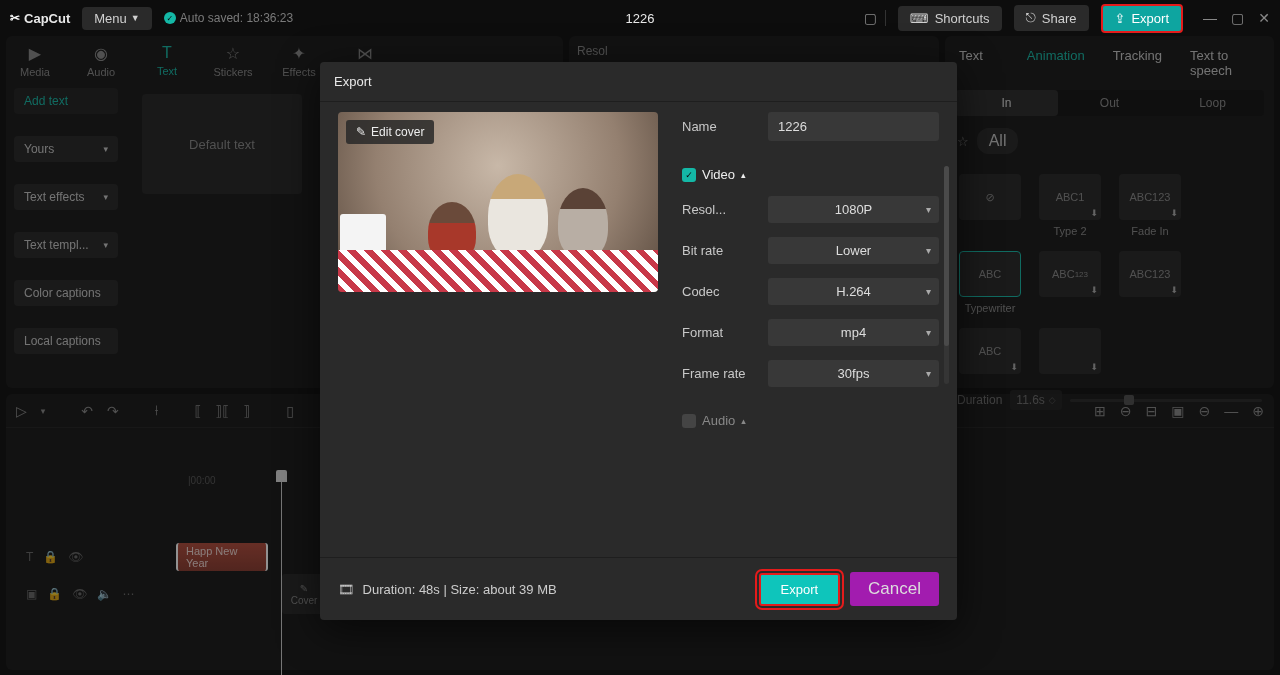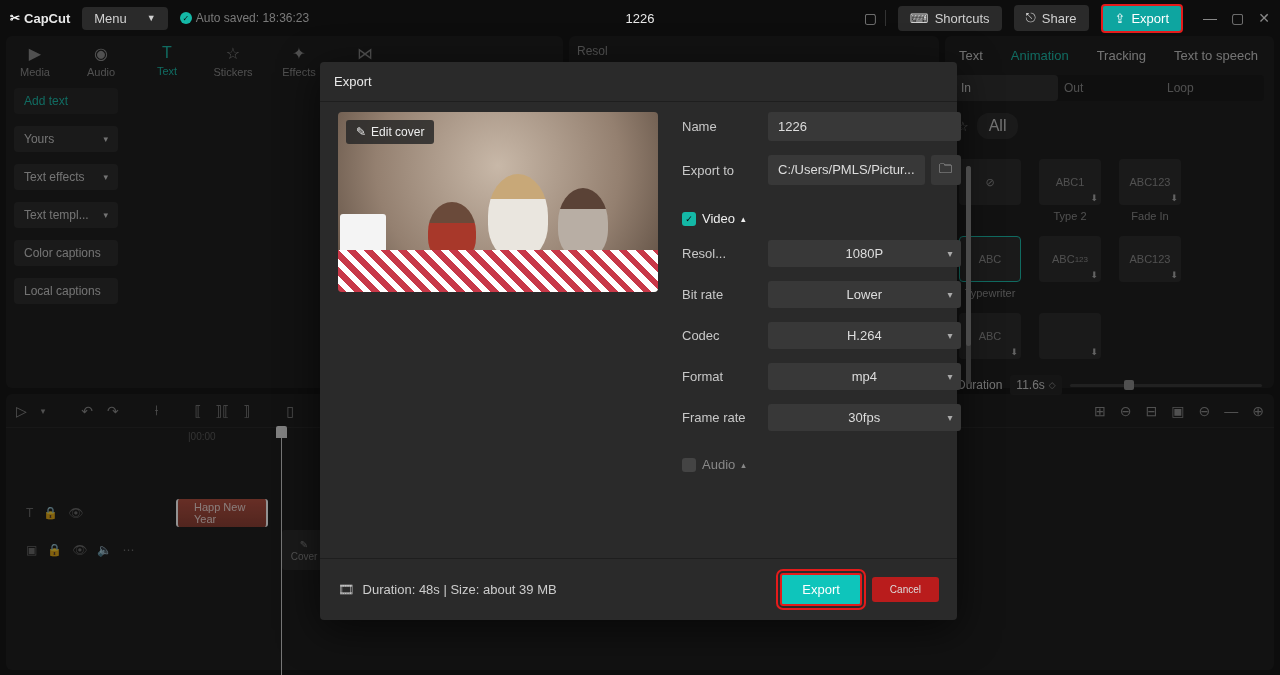--- a/index.html
+++ b/index.html
@@ -3,53 +3,53 @@
 <meta charset="utf-8">
 <style>
 * { margin: 0; padding: 0; box-sizing: border-box; font-family: -apple-system, Segoe UI, sans-serif; }
 body { background: #0d0d0d; color: #c8c8c8; width: 1280px; height: 675px; overflow: hidden; font-size: 13px; position: relative; }
 .dim { opacity: 0.55; }
 
 
 .topbar { height: 36px; display: flex; align-items: center; padding: 0 10px; gap: 12px; }
 .logo { display: flex; align-items: center; gap: 4px; color: #e8e8e8; font-weight: 600; font-size: 13px; }
 .logo-star { font-size: 12px; color:#fff;}
-.menu-btn { background: #2a2a2a; padding: 4px 12px; border-radius: 4px; color: #d0d0d0; display: flex; align-items: center; gap: 20px; }
+.menu-btn { background: #2a2a2a; padding: 4px 12px; border-radius: 4px; color: #d0d0d0; display: flex; align-items: center; gap: 4px; }
 .saved { color: #7a7a7a; display: flex; align-items: center; gap: 4px; font-size: 12px; }
 .saved-check { width: 12px; height: 12px; background: #14b8a6; border-radius: 50%; display: inline-flex; align-items: center; justify-content: center; font-size: 8px; color: #0d0d0d; }
 .doc-title { position: absolute; left: 50%; transform: translateX(-50%); color: #e8e8e8; font-weight: 500; }
 .topbar-right { margin-left: auto; display: flex; align-items: center; gap: 12px; }
 .top-btn { background: #2a2a2a; padding: 5px 12px; border-radius: 4px; color: #d0d0d0; display: flex; align-items: center; gap: 6px; font-size: 13px; }
 .export-top { background: #0ea5a0; color: #fff; border: 2.5px solid #e41b1b; }
 .win-icons { display: flex; gap: 14px; color: #888; font-size: 14px; margin-left: 8px; }
 .layout-ico { color: #888; font-size: 14px; padding-right: 8px; border-right: 1px solid #333;}
 
 
 .main-wrap { display: flex; height: 352px; padding: 0 6px; gap: 6px; }
 .left-panel { width: 557px; background: #171717; border-radius: 6px; display: flex; }
 .tab-row { display: flex; padding: 8px 6px 0 6px; gap: 20px; }
 .tab-item { display: flex; flex-direction: column; align-items: center; gap: 3px; color: #888; font-size: 11px; width: 46px; }
 .tab-item.active { color: #14b8a6; }
 .tab-ico { font-size: 16px; }
-.left-sidebar { width: 120px; padding: 10px 8px; display: flex; flex-direction: column; gap: 12px; }
+.left-sidebar { width: 120px; padding: 10px 8px; display: flex; flex-direction: column; gap: 22px; }
 .side-btn { background: #262626; padding: 6px 10px; border-radius: 4px; color: #c8c8c8; font-size: 12px; text-align: left; display:flex; justify-content:space-between; align-items:center;}
 .side-btn.accent { color: #14b8a6; background:#202020;}
 .left-content { padding: 16px; }
 .default-text-box { width: 160px; height: 100px; background: #232323; border-radius: 4px; display: flex; align-items: center; justify-content: center; color: #888; font-size: 13px; }
 
 
 .center-panel { width: 370px; background: #171717; border-radius: 6px; padding: 8px; color: #888; font-size: 12px;}
 
 
 .right-panel { flex: 1; background: #171717; border-radius: 6px; }
 .rp-tabs { display: flex; gap: 28px; padding: 12px 14px; font-size: 13px; }
 .rp-tab { color: #c8c8c8; }
-.rp-tab.active { color: #14b8a6; }
+.rp-tab.active { color: #14b8a6; margin-left: 16px; }
 .rp-subtabs { display: flex; margin: 0 10px; background: #121212; border-radius: 4px; }
-.rp-subtab { flex: 1; padding: 6px; font-size: 12px; color: #888; }
+.rp-subtab { flex: 1; text-align: center; padding: 6px; font-size: 12px; color: #888; }
 .rp-subtab.active { background: #2a2a2a; color: #d8d8d8; border-radius: 4px; }
 .rp-filters { display: flex; gap: 8px; padding: 12px; align-items: center; }
 .pill { background: #262626; padding: 4px 12px; border-radius: 12px; font-size: 16px; color: #c8c8c8; }
 .star-ico { color: #888; }
 .anim-grid { display: flex; gap: 14px; padding: 8px 12px; flex-wrap: wrap; }
 .anim-card { width: 66px; display: flex; flex-direction: column; align-items: center; gap: 5px; }
 .anim-box { width: 62px; height: 46px; background: #262626; border-radius: 4px; display: flex; align-items: center; justify-content: center; color: #888; font-size: 11px; position: relative; }
 .anim-box.sel { border: 1px solid #14b8a6; }
 .anim-label { font-size: 11px; color: #888; }
 .dl-ic { position: absolute; bottom: 2px; right: 3px; font-size: 9px; color: #aaa; }
@@ -60,21 +60,21 @@
 
 
 .timeline-wrap { padding: 6px 6px; }
 .timeline { background: #171717; border-radius: 6px; height: 276px; }
 .tl-toolbar { display: flex; align-items: center; padding: 8px 10px; gap: 14px; color: #888; font-size: 14px; border-bottom: 1px solid #222; }
 .tl-spacer { flex: 1; }
 .tl-ruler { height: 20px; position: relative; margin-left: 170px; color: #555; font-size: 10px; padding-top: 3px; display: flex; gap: 500px; padding-left: 12px; }
 .tracks { position: relative; padding-left: 12px; padding-top: 50px; }
 .track-row { display: flex; align-items: center; height: 30px; gap: 10px; }
 .track-head { width: 148px; display: flex; align-items: center; gap: 10px; color: #666; font-size: 12px; padding-left: 8px; }
-.clip-text { background: linear-gradient(#b14a3a,#8a3a2e); border-radius: 3px; padding: 2px 16px; font-size: 11px; color: #f0d8d4; width: 92px; border-left:2px solid #fff; border-right:2px solid #fff;}
+.clip-text { background: linear-gradient(#b14a3a,#8a3a2e); border-radius: 3px; padding: 2px 8px; font-size: 11px; color: #f0d8d4; width: 92px; border-left:2px solid #fff; border-right:2px solid #fff;}
 .clip-video-row { display: flex; align-items: center; height: 44px; gap: 10px; }
 .cover-box { width: 44px; height: 40px; background: #262626; border-radius: 3px; display:flex; flex-direction:column; align-items:center; justify-content:center; color:#888; font-size:10px; gap:1px; margin-left: 106px;}
 .clip-video { height: 40px; width: 134px; background: #0e7a70; border-radius: 3px; position: relative; overflow:hidden;}
 .clip-video-label { position: absolute; top: 1px; left: 4px; font-size: 10px; color: #dff; z-index:2;}
 .thumb-strip { display:flex; height:100%;}
 .thumb { flex:1; background: linear-gradient(135deg,#6b5648,#8a7560); border-right:1px solid rgba(0,0,0,.3);}
 .playhead { position: absolute; left: 275px; top: 0; bottom: -230px; width: 1px; background: #ccc; }
 .playhead-head { position: absolute; top: -2px; left: -5px; width: 11px; height: 12px; background: #ddd; border-radius: 2px 2px 0 0; }
 .modal { position: absolute; left: 320px; top: 62px; width: 637px; height: 558px; background: #2a2a2a; border-radius: 4px; display: flex; flex-direction: column; box-shadow: 0 10px 40px rgba(0,0,0,.6); }
 .modal-title { padding: 12px 14px; color: #e8e8e8; font-size: 13px; font-weight: 500; }
@@ -98,21 +98,21 @@
 .chk { width: 14px; height: 14px; background: #14b8a6; border-radius: 3px; display: inline-flex; align-items: center; justify-content: center; font-size: 9px; color: #0a0a0a; }
 .chk.off { background: #444; }
 .select { flex: 1; background: #383838; border-radius: 3px; padding: 6px 10px; color: #ddd; font-size: 13px; display: flex; justify-content: center; align-items: center; position: relative; text-align: center; }
 .select-arrow { position: absolute; right: 8px; color: #aaa; font-size: 10px; }
 .colorspace { font-size: 13px; color: #888; margin-top: 10px; }
 .scroll-track{position:absolute;right:-10px;top:54px;width:5px;height:218px;background:#353535;border-radius:3px;}
 .scroll-thumb{position:absolute;top:0;width:100%;height:180px;background:#4a4a4a;border-radius:3px;}
 .modal-footer { display: flex; align-items: center; padding: 14px 18px; gap: 10px; }
 .footer-info { color: #ccc; font-size: 13px; display: flex; align-items: center; gap: 8px; }
 .footer-spacer { flex: 1; }
-.btn-cancel { background: #b91c1c; padding: 7px 18px; border-radius: 3px; color: #ddd; font-size: 10px; }
+.btn-cancel { background: #a21caf; padding: 7px 18px; border-radius: 3px; color: #ddd; font-size: 17px; }
 .btn-export { background: #0ec5bb; padding: 7px 20px; border-radius: 3px; color: #fff; font-size: 13px; font-weight: 500; border: 2.5px solid #e41b1b; outline: 2px solid #e41b1b; outline-offset: 2px; }
 .caret{font-size:9px;}
 </style>
 </head>
 <body>
 
 <div class="topbar">
   <div class="logo">
       <span class="logo-star">✂</span>
       <span>CapCut</span>
@@ -188,20 +188,23 @@
               <span>Text effects</span>
               <span class="caret">▾</span>
             </div>
           <div class="side-btn">
               <span>Text templ...</span>
               <span class="caret">▾</span>
             </div>
           <div class="side-btn">Color captions</div>
           <div class="side-btn">Local captions</div>
         </div>
+        <div class="left-content">
+            <div class="default-text-box">Default text</div>
+          </div>
       </div>
     </div>
   </div>
 
   <div class="center-panel"><span>Resol</span></div>
 
   <div class="right-panel">
     <div class="rp-tabs">
       <div class="rp-tab">Text</div>
       <div class="rp-tab active">Animation</div>
@@ -300,21 +303,21 @@
       <span>▯</span>
       <div class="tl-spacer"></div>
       <span>⊞</span>
       <span>⊖</span>
       <span>⊟</span>
       <span>▣</span>
       <span>⊖</span>
       <span>—</span>
       <span>⊕</span>
     </div>
-    <div style="position:relative;">
+    <div style="position:relative;margin-top:44px;">
       <div class="tl-ruler">
           <span>|00:00</span>
           <span>|02:00</span>
         </div>
       <div class="playhead">
           <div class="playhead-head"></div>
         </div>
       <div class="tracks">
         <div class="track-row">
           <div class="track-head">
@@ -367,29 +370,20 @@
       </div>
     </div>
     <div class="form-col">
       <div class="scroll-track">
           <div class="scroll-thumb"></div>
         </div>
       <div class="form-row">
         <div class="form-label">Name</div>
         <div class="form-input">1226</div>
       </div>
-      <div class="form-row">
-        <div class="form-label">Export to</div>
-        <div class="path-row">
-          <div class="form-input">C:/Users/PMLS/Pictur...</div>
-          <div class="folder-btn">
-              <span>🗀</span>
-            </div>
-        </div>
-      </div>
       <div class="section-head">
           <span class="chk">✓</span>
           <span>Video</span>
           <span class="caret">▴</span>
         </div>
       <div class="form-row">
           <div class="form-label">Resol...</div>
           <div class="select">
             <span>1080P</span>
             <span class="select-arrow">▾</span>

